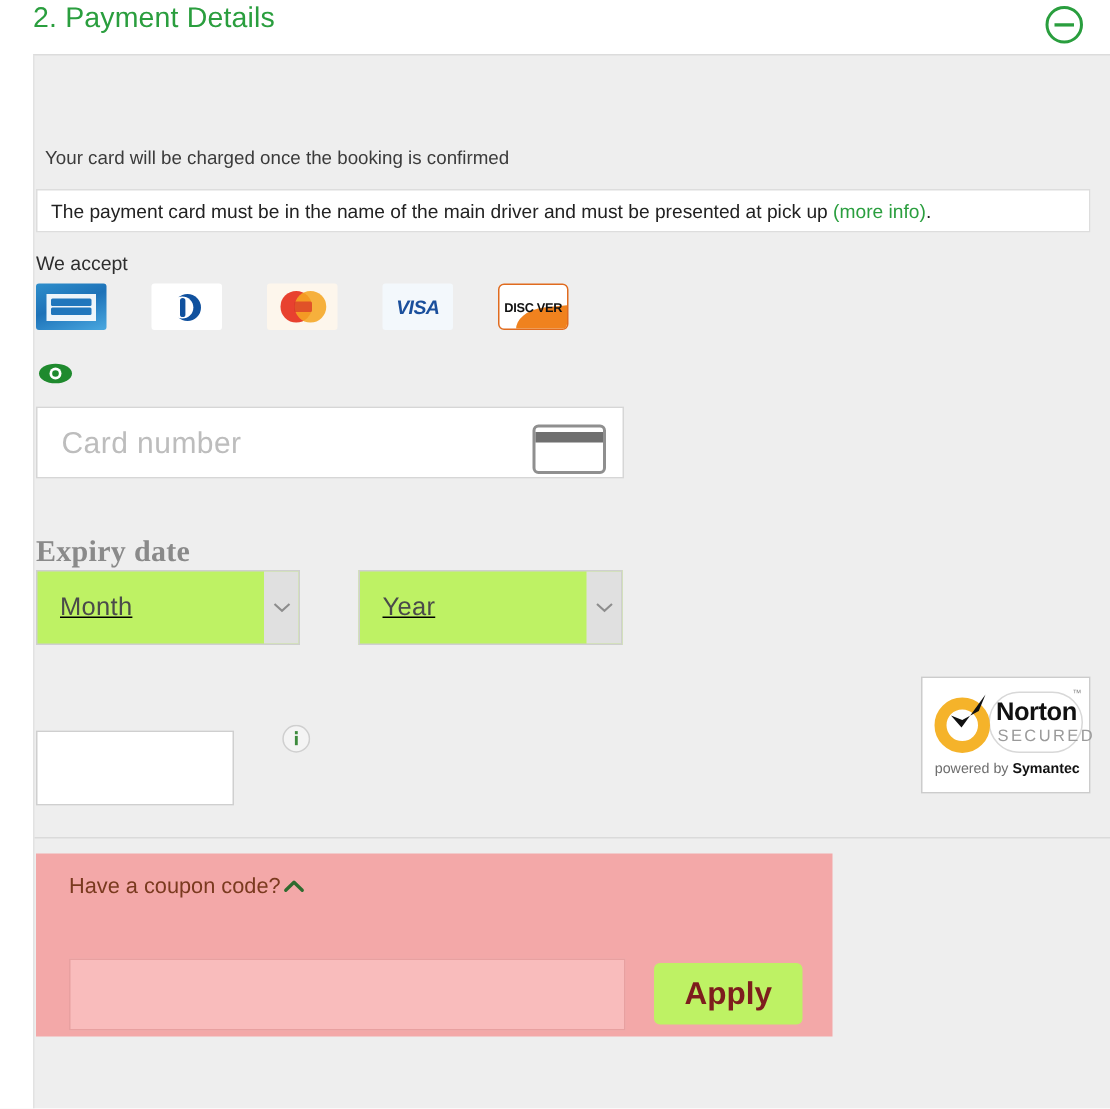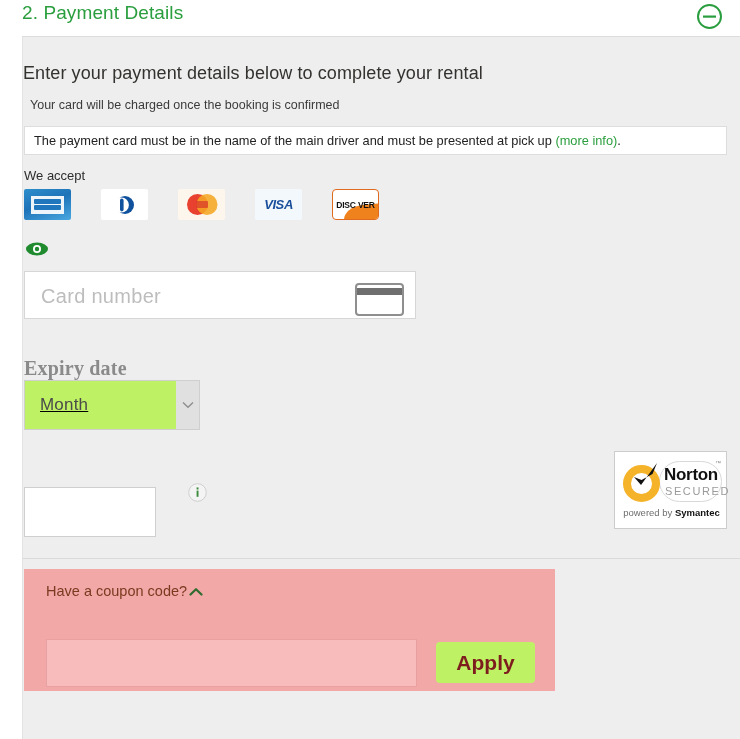--- a/index.html
+++ b/index.html
@@ -359,21 +359,20 @@
     <div class="collapse-icon">
       <svg width="27" height="27" viewBox="0 0 27 27">
         <circle cx="13.5" cy="13.5" r="11.5" fill="none" stroke="#2a9e3e" stroke-width="2"></circle>
         <rect x="7" y="12.5" width="13" height="2.2" fill="#2a9e3e"></rect>
       </svg>
     </div>
   </div>
 
   <div class="panel">
 
-    <div class="panel-heading">Enter your payment details below to complete your rental</div>
     <div class="panel-sub">Your card will be charged once the booking is confirmed</div>
 
     <div class="notice-box">
       <div class="notice-text"><span>The payment card must be in the name of the main driver and must be presented at pick up </span><a class="notice-link">(more info)</a><span>.</span></div>
     </div>
 
     <div class="we-accept">We accept</div>
 
     <div class="cards-row">
       <div class="card-logo logo-amex">
@@ -422,20 +421,28 @@
 
     <div class="select-box select-month">
       <div class="select-value">Month</div>
       <div class="select-arrow">
         <svg width="12" height="8" viewBox="0 0 12 8">
             <path d="M1 1.6 L6 6.2 L11 1.6" fill="none" stroke="#8d8d8d" stroke-width="1.4"></path>
           </svg>
       </div>
     </div>
 
+    <div class="select-box select-year">
+      <div class="select-value">Year</div>
+      <div class="select-arrow">
+        <svg width="12" height="8" viewBox="0 0 12 8">
+            <path d="M1 1.6 L6 6.2 L11 1.6" fill="none" stroke="#8d8d8d" stroke-width="1.4"></path>
+          </svg>
+      </div>
+    </div>
 
     <div class="label-serif sec-label">Security code</div>
     <div class="info-icon">
       <svg width="19" height="19" viewBox="0 0 19 19">
         <circle cx="9.5" cy="9.5" r="8.8" fill="#f4f4f4" stroke="#cfcfcf" stroke-width="1"></circle>
         <rect x="8.6" y="7.6" width="1.9" height="6.2" fill="#3d8b3d"></rect>
         <rect x="8.6" y="4.4" width="1.9" height="2.1" fill="#3d8b3d"></rect>
       </svg>
     </div>
     <div class="sec-field"></div>

